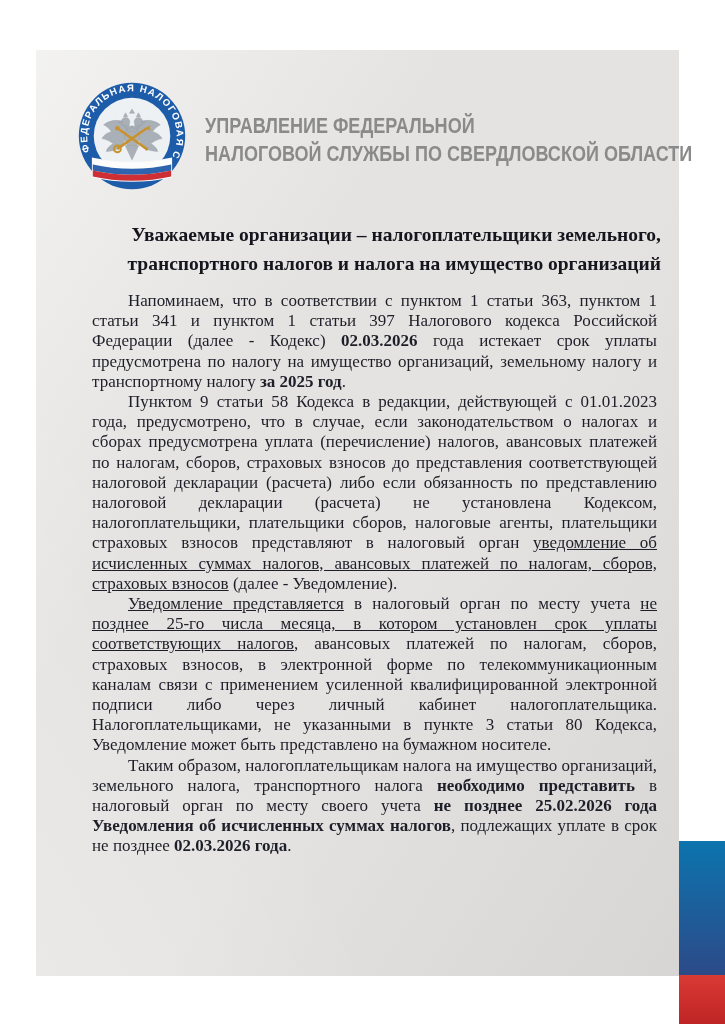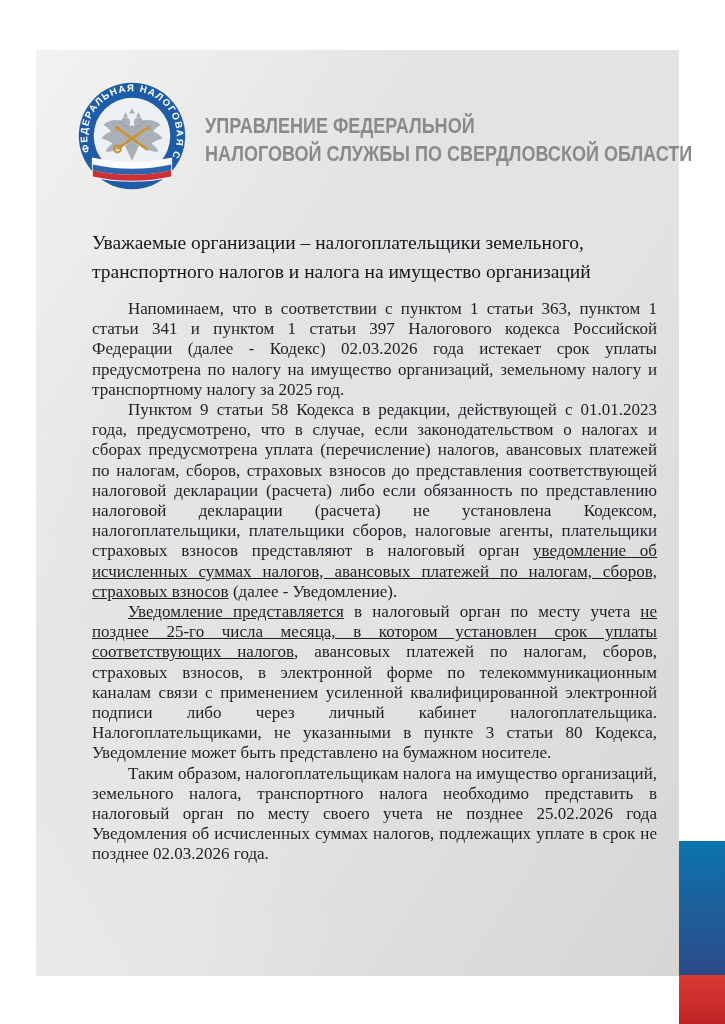--- a/index.html
+++ b/index.html
@@ -22,32 +22,32 @@
   .logo{flex:0 0 auto;display:block;}
   .agency{
     flex:0 0 auto;margin-left:17px;margin-top:8px;
     font-family:"Liberation Sans",sans-serif;
     font-weight:bold;color:var(--agency_text,#8a8a8a);
     font-size:22px;line-height:28px;letter-spacing:0px;
     transform:scaleX(0.82);transform-origin:left center;
   }
   .agency div{white-space:nowrap;}
   .title{
-    margin:36px 18px 0 56px;
-    font-size:19.5px;font-weight:normal;line-height:29px;
-    text-align:left;color:var(--title_text,#15151d);
+    margin:28px 18px 0 56px;
+    font-size:19.5px;font-weight:bold;line-height:29px;
+    text-align:right;color:var(--title_text,#15151d);
   }
   .body-text{
     margin-top:13px;padding:0 22px 0 56px;
     font-size:17px;line-height:20.2px;
     color:var(--body_text,#1e1e28);
     text-align:justify;
   }
   .body-text p{margin:0;text-indent:36px;}
-  .body-text .b{font-weight:normal;}
+  .body-text .b{font-weight:bold;}
   .body-text .u{text-decoration:underline;}
   .stripe-blue{
     position:absolute;left:679px;top:841px;width:46px;height:134px;
     background:linear-gradient(180deg,var(--stripe_blue_top,#0c74ae) 0%,var(--stripe_blue_bottom,#2c4a88) 100%);
   }
   .stripe-red{
     position:absolute;left:679px;top:975px;width:46px;height:49px;
     background:linear-gradient(180deg,var(--stripe_red_top,#d93a34) 0%,var(--stripe_red_bottom,#bf2425) 100%);
   }
 </style>

